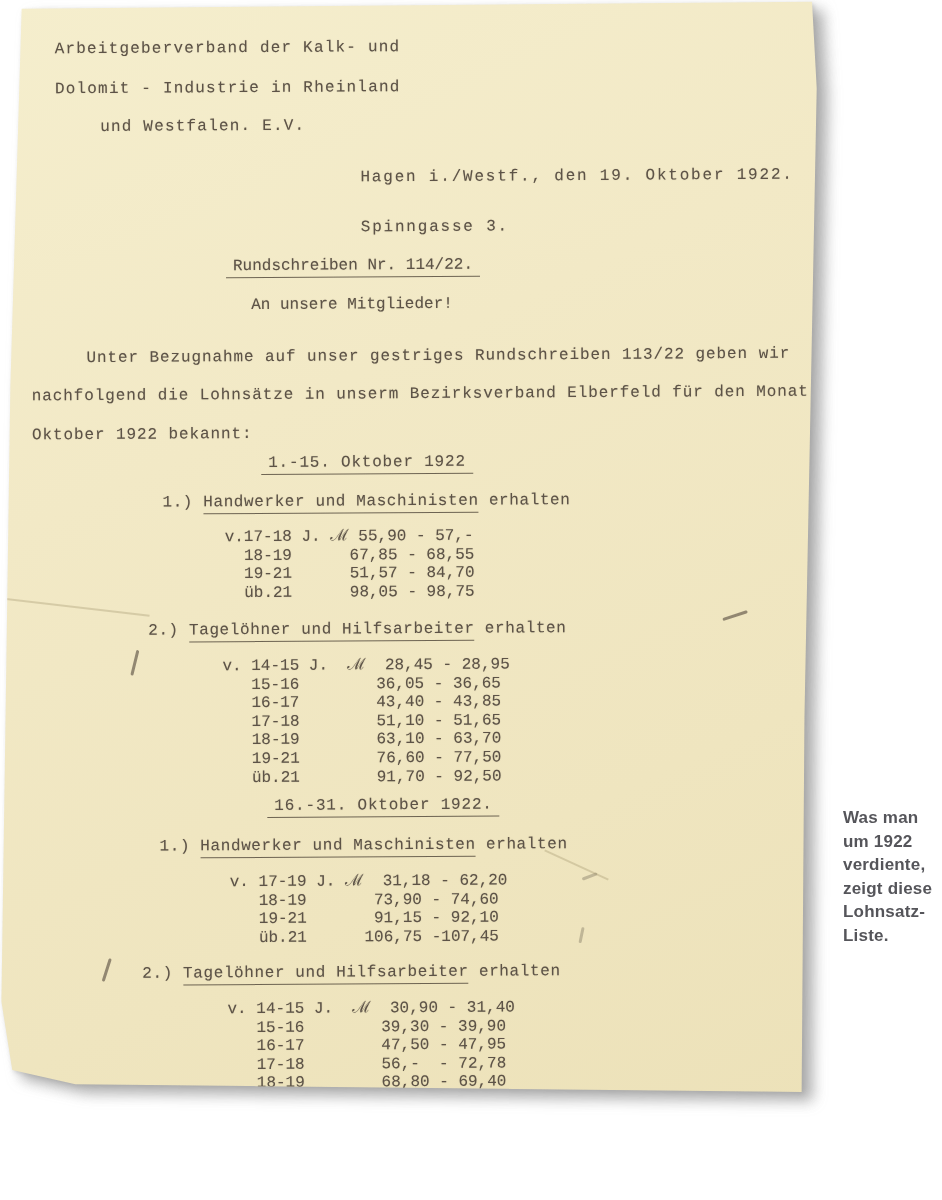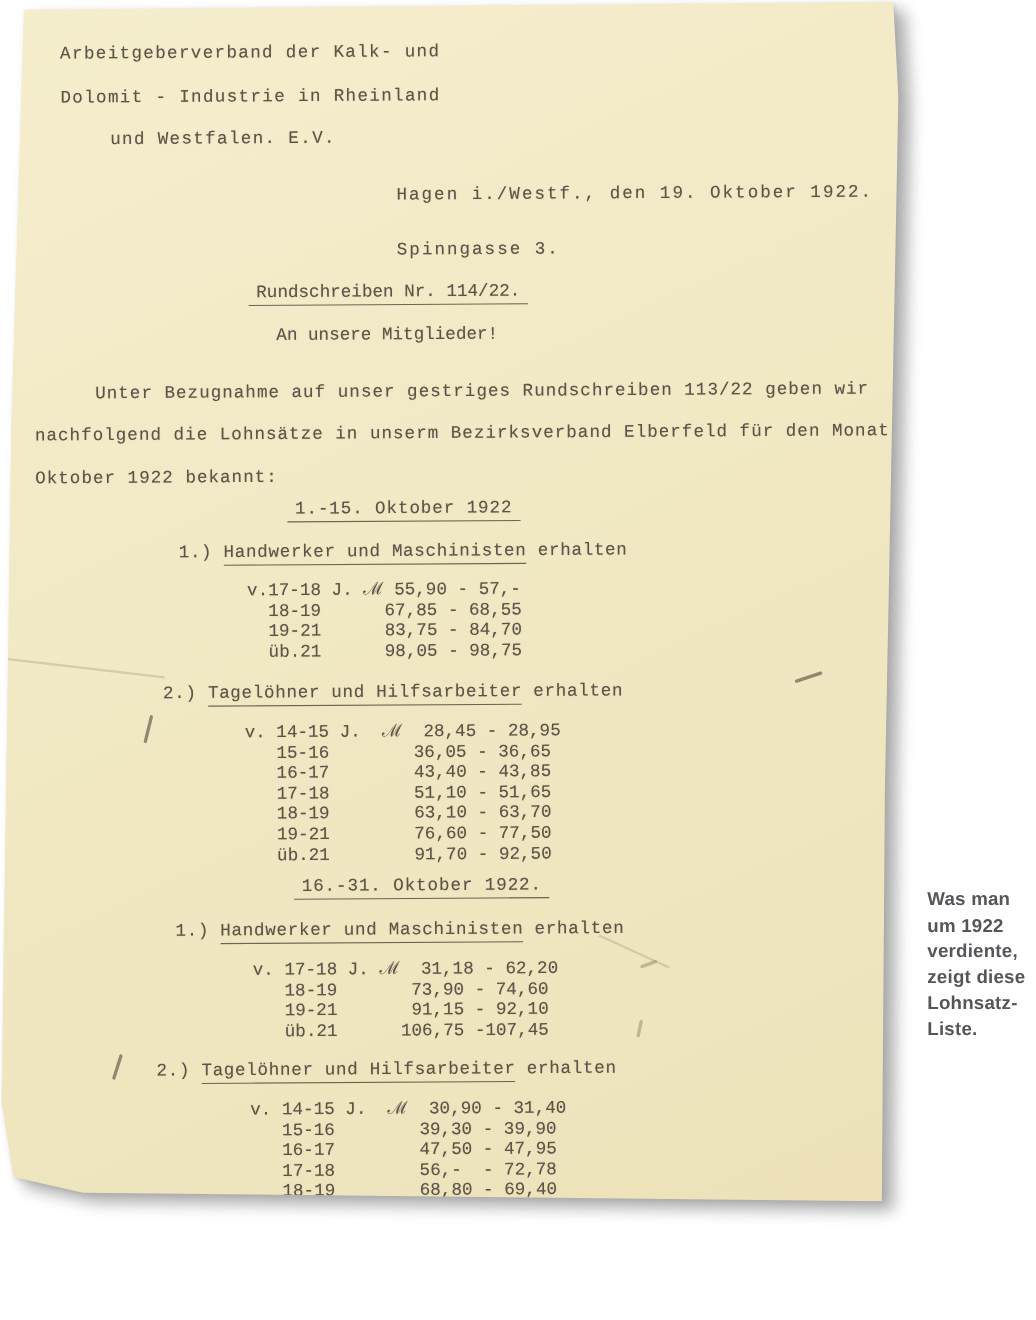--- a/index.html
+++ b/index.html
@@ -60,42 +60,42 @@
       <div class="line para" style="left:33px;top:385px">nachfolgend die Lohnsätze in unserm Bezirksverband Elberfeld für den Monat</div>
       <div class="line para" style="left:33px;top:424px">Oktober 1922 bekannt:</div>
 
       <div class="line sec" style="left:262px;top:453px"><span class="u">1.-15. Oktober 1922</span></div>
 
       <div class="line item" style="left:163px;top:492px"><span>1.)</span> <span class="u2">Handwerker und Maschinisten</span> <span>erhalten</span></div>
 
       <div class="wtable t-w11" style="left:225px;top:527px">
         <div class="wrow"><span class="age">v.17-18 J.</span><span class="val">ℳ 55,90 - 57,-</span></div>
         <div class="wrow"><span class="age">  18-19</span><span class="val">  67,85 - 68,55</span></div>
-        <div class="wrow"><span class="age">  19-21</span><span class="val">  83,75 - 84,70</span></div>
+        <div class="wrow"><span class="age">  19-21</span><span class="val">  51,57 - 84,70</span></div>
         <div class="wrow"><span class="age">  üb.21</span><span class="val">  98,05 - 98,75</span></div>
       </div>
 
       <div class="line item" style="left:148px;top:620px"><span>2.)</span> <span class="u2">Tagelöhner und Hilfsarbeiter</span> <span>erhalten</span></div>
 
       <div class="wtable t-w13" style="left:222px;top:656px">
         <div class="wrow"><span class="age">v. 14-15 J.</span><span class="val">ℳ  28,45 - 28,95</span></div>
         <div class="wrow"><span class="age">   15-16</span><span class="val">   36,05 - 36,65</span></div>
         <div class="wrow"><span class="age">   16-17</span><span class="val">   43,40 - 43,85</span></div>
         <div class="wrow"><span class="age">   17-18</span><span class="val">   51,10 - 51,65</span></div>
         <div class="wrow"><span class="age">   18-19</span><span class="val">   63,10 - 63,70</span></div>
         <div class="wrow"><span class="age">   19-21</span><span class="val">   76,60 - 77,50</span></div>
         <div class="wrow"><span class="age">   üb.21</span><span class="val">   91,70 - 92,50</span></div>
       </div>
 
       <div class="line sec" style="left:266px;top:796px"><span class="u">16.-31. Oktober 1922.</span></div>
 
       <div class="line item" style="left:158px;top:836px"><span>1.)</span> <span class="u2">Handwerker und Maschinisten</span> <span>erhalten</span></div>
 
       <div class="wtable t-w12" style="left:228px;top:872px">
-        <div class="wrow"><span class="age">v. 17-18 J.</span><span class="val">ℳ  31,18 - 62,20</span></div>
+        <div class="wrow"><span class="age">v. 17-19 J.</span><span class="val">ℳ  31,18 - 62,20</span></div>
         <div class="wrow"><span class="age">   18-19</span><span class="val">   73,90 - 74,60</span></div>
         <div class="wrow"><span class="age">   19-21</span><span class="val">   91,15 - 92,10</span></div>
         <div class="wrow"><span class="age">   üb.21</span><span class="val">  106,75 -107,45</span></div>
       </div>
 
       <div class="line item" style="left:140px;top:963px"><span>2.)</span> <span class="u2">Tagelöhner und Hilfsarbeiter</span> <span>erhalten</span></div>
 
       <div class="wtable t-w13" style="left:225px;top:999px">
         <div class="wrow"><span class="age">v. 14-15 J.</span><span class="val">ℳ  30,90 - 31,40</span></div>
         <div class="wrow"><span class="age">   15-16</span><span class="val">   39,30 - 39,90</span></div>

